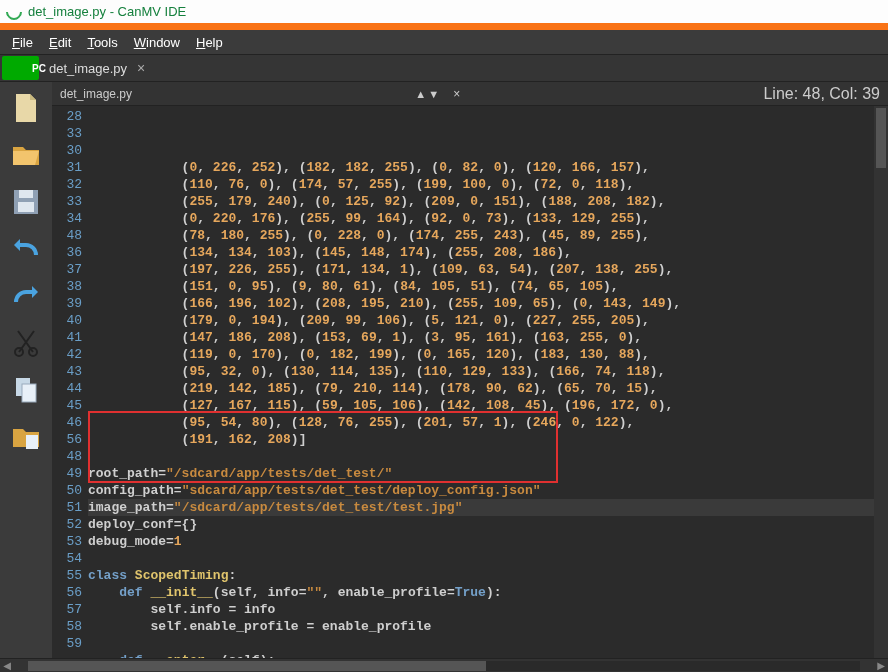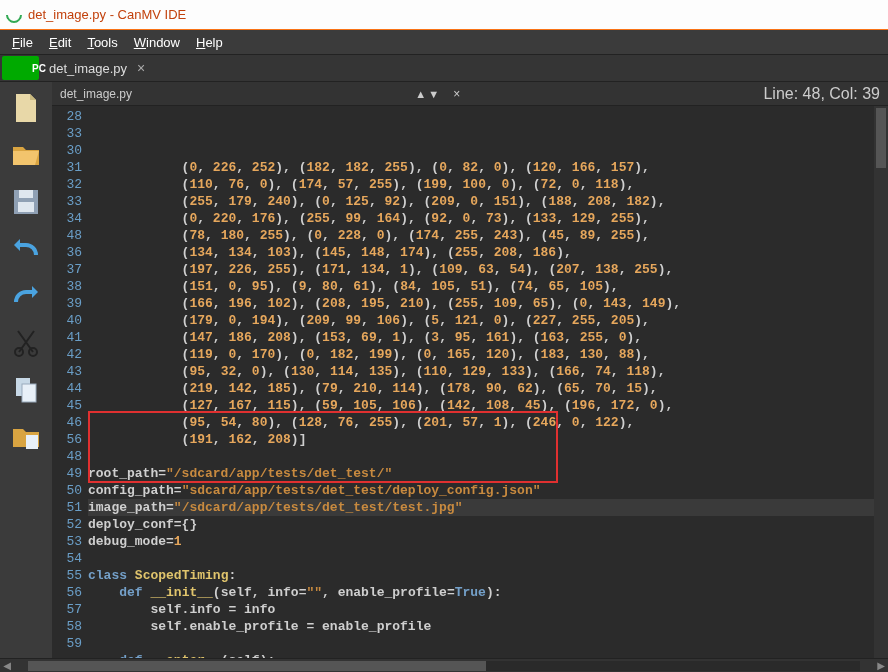--- a/index.html
+++ b/index.html
@@ -8,25 +8,25 @@
     background: #2e2e2e;
     width: 888px;
     height: 672px;
     overflow: hidden;
     color: #ddd;
     font-size: 13px;
   }
   .title-bar {
     height: 30px;
     background: #fdfdfd;
-    border-bottom: 1px solid #f97316;
+    border-bottom: 7px solid #f97316;
     display: flex;
     align-items: center;
     padding: 0 6px;
-    color: #c2410c;
+    color: #15803d;
   }
   .title-bar .logo {
     width: 16px; height: 16px;
     border: 2px solid #3a5;
     border-radius: 50%;
     border-top-color: transparent;
     border-left-color: transparent;
     margin-right: 6px;
     transform: rotate(45deg);
   }

